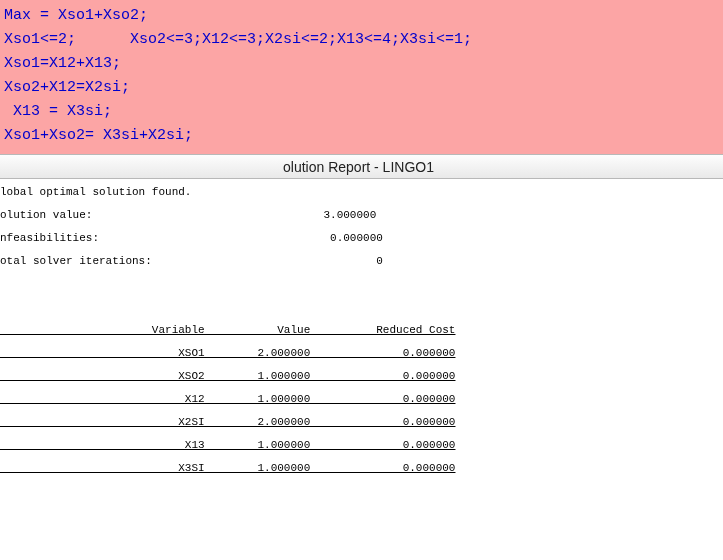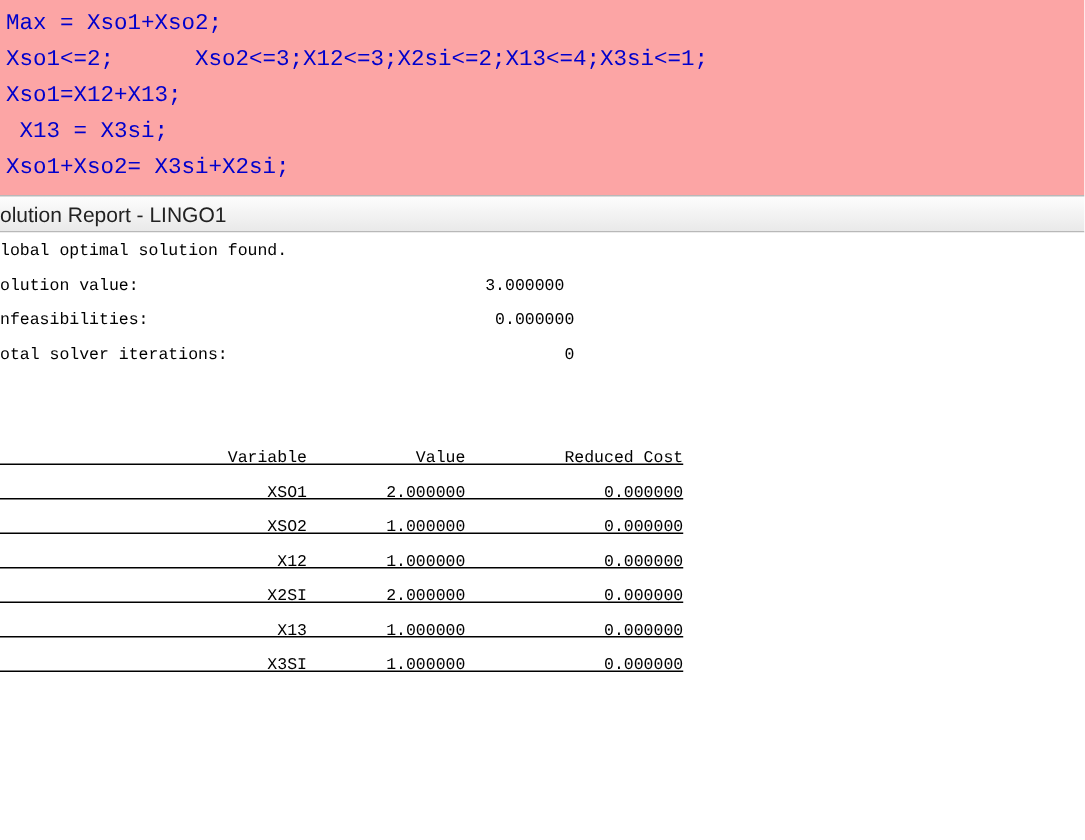--- a/index.html
+++ b/index.html
@@ -26,20 +26,21 @@
     white-space: pre;
   }
   .title-bar {
     background: linear-gradient(#fdfdfd, #e9e9e9);
     border-top: 1px solid #b8b8b8;
     border-bottom: 1px solid #b8b8b8;
     padding: 4px 6px 3px 0;
     font-family: "Segoe UI", Tahoma, Arial, sans-serif;
     font-size: 14px;
     color: #222;
+    text-align: center;
   }
   .report-pane {
     background: #ffffff;
     padding: 2px 0 2px 0;
     font-family: "Courier New", monospace;
     font-size: 11px;
     color: #000;
   }
   .rep-line {
     white-space: pre;
@@ -53,20 +54,21 @@
     text-decoration: underline;
   }
 </style>
 </head>
 <body>
 
 <div class="code-pane">
   <div class="code-line">Max = Xso1+Xso2;</div>
   <div class="code-line">Xso1&lt;=2;      Xso2&lt;=3;X12&lt;=3;X2si&lt;=2;X13&lt;=4;X3si&lt;=1;</div>
   <div class="code-line">Xso1=X12+X13;</div>
+  <div class="code-line">Xso2+X12=X2si;</div>
   <div class="code-line"> X13 = X3si;</div>
   <div class="code-line">Xso1+Xso2= X3si+X2si;</div>
 </div>
 
 <div class="title-bar">
   <span>olution Report - LINGO1</span>
 </div>
 
 <div class="report-pane">
   <div class="rep-line">lobal optimal solution found.</div>

